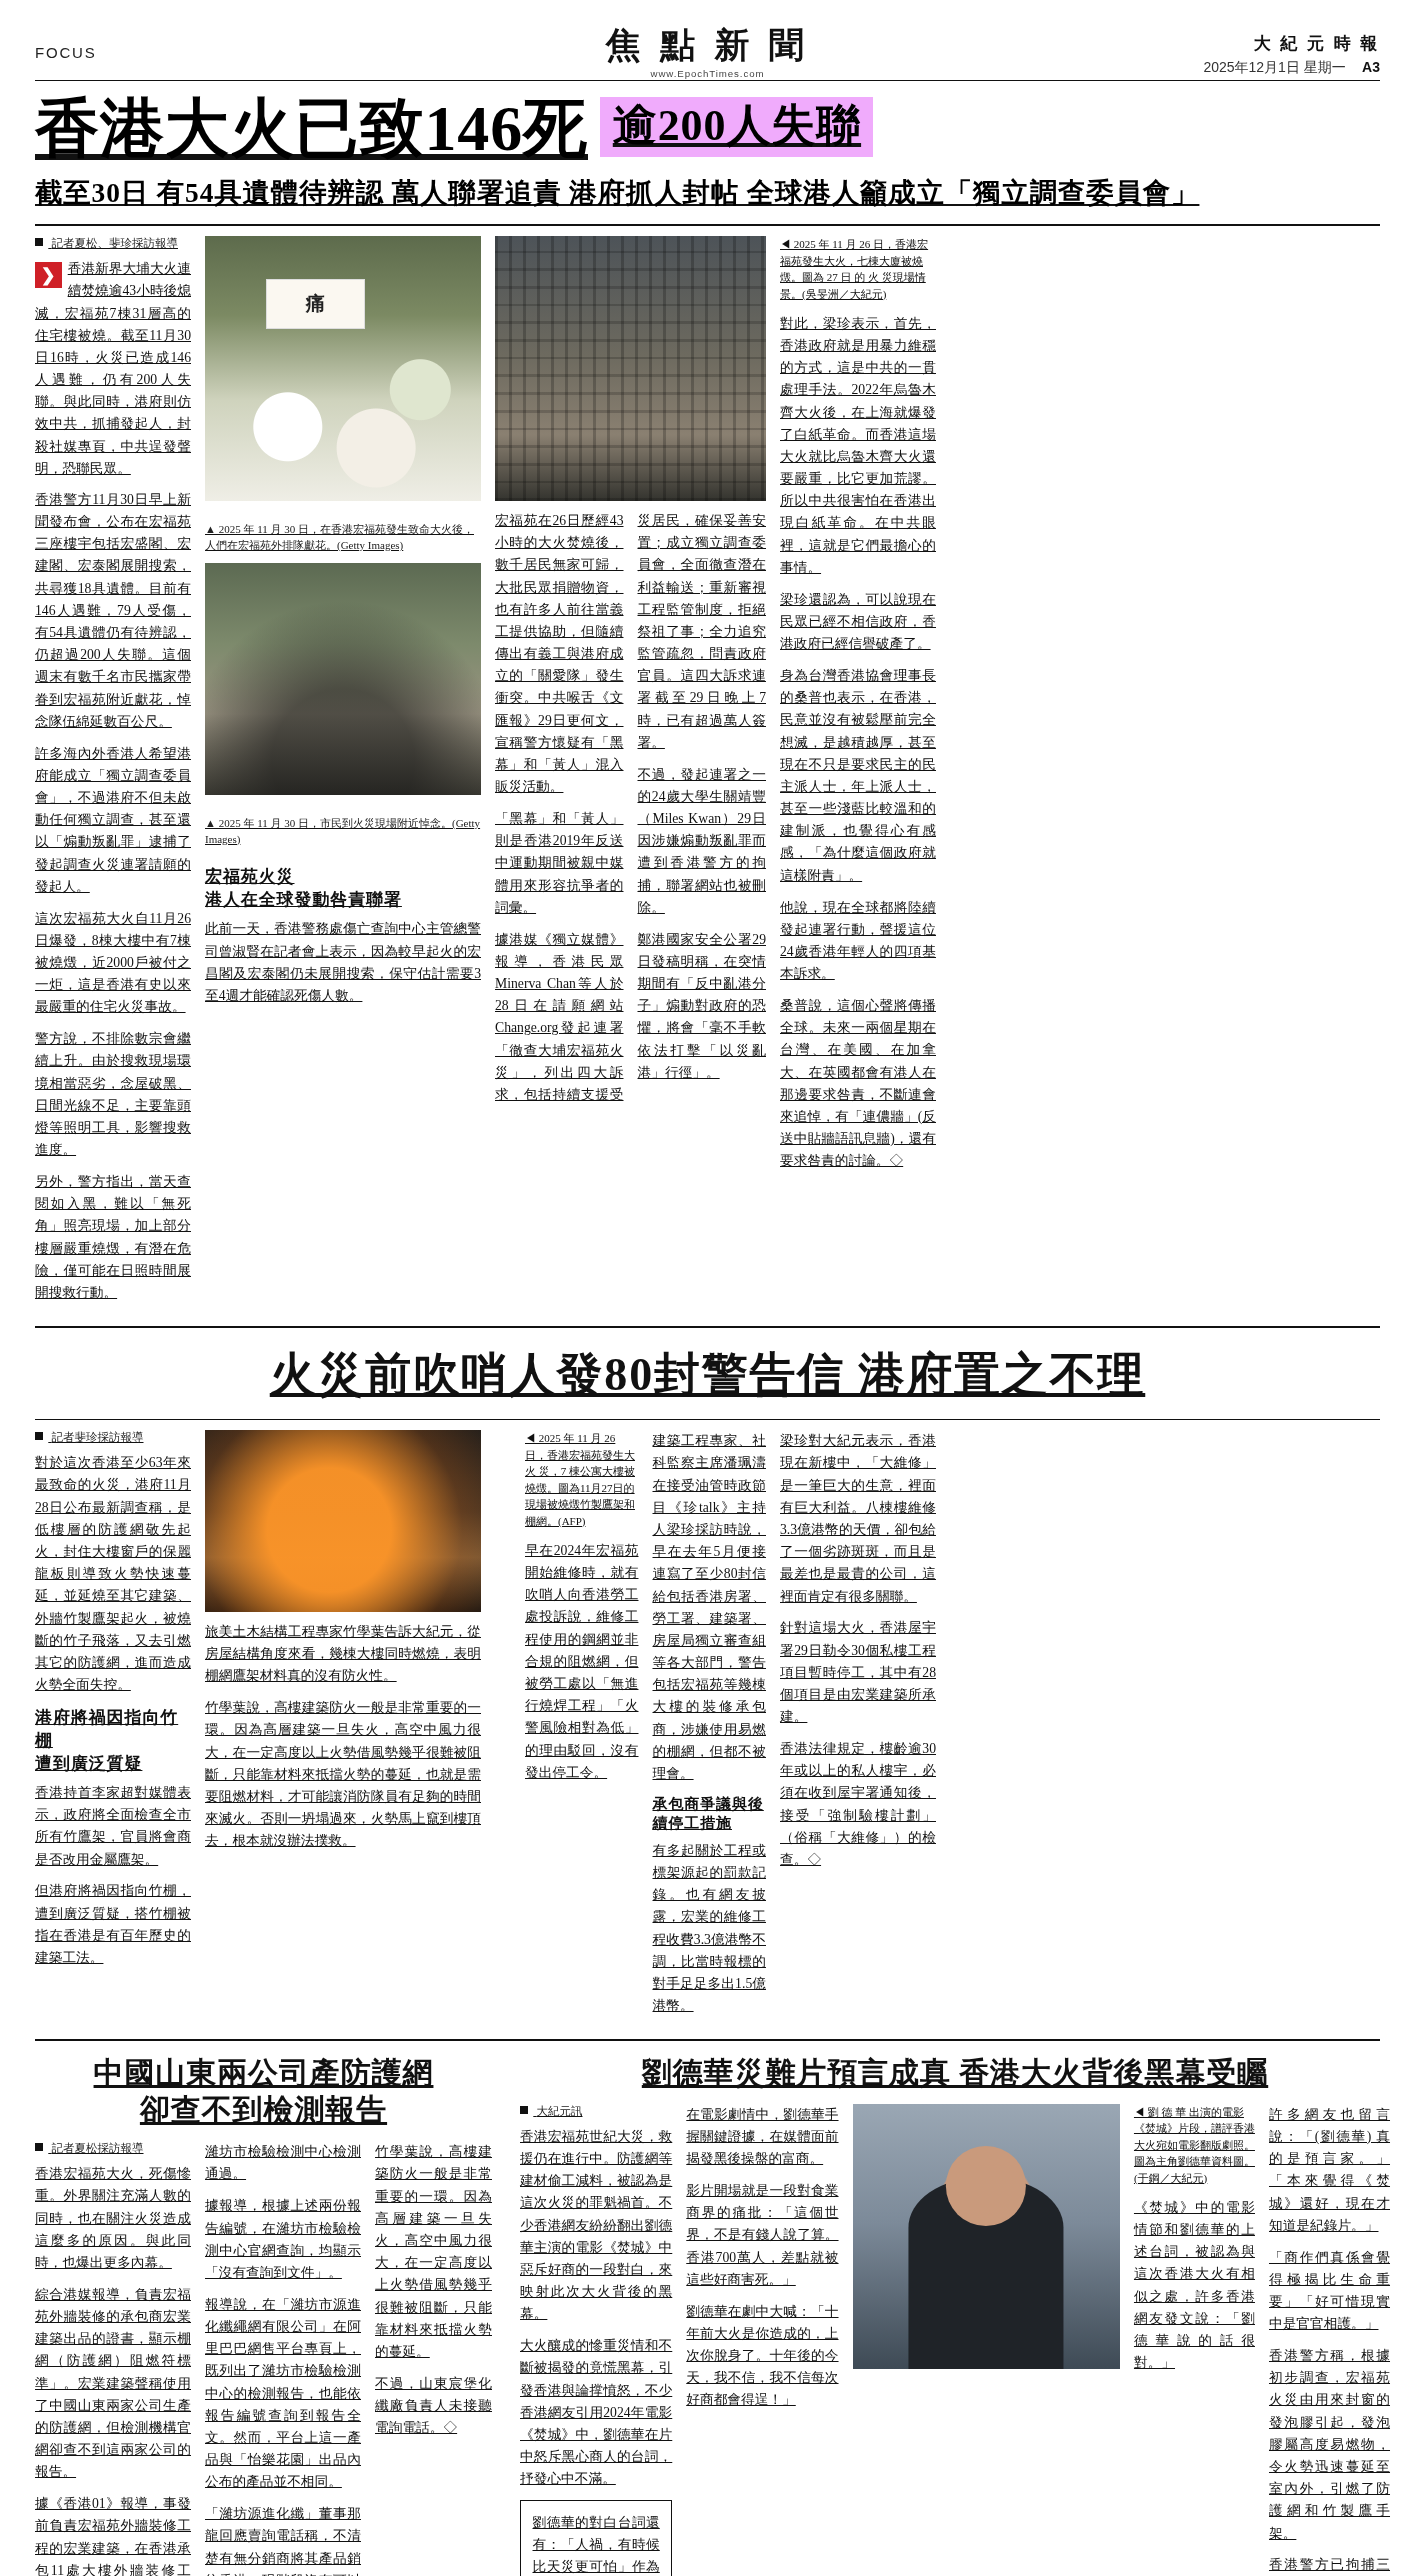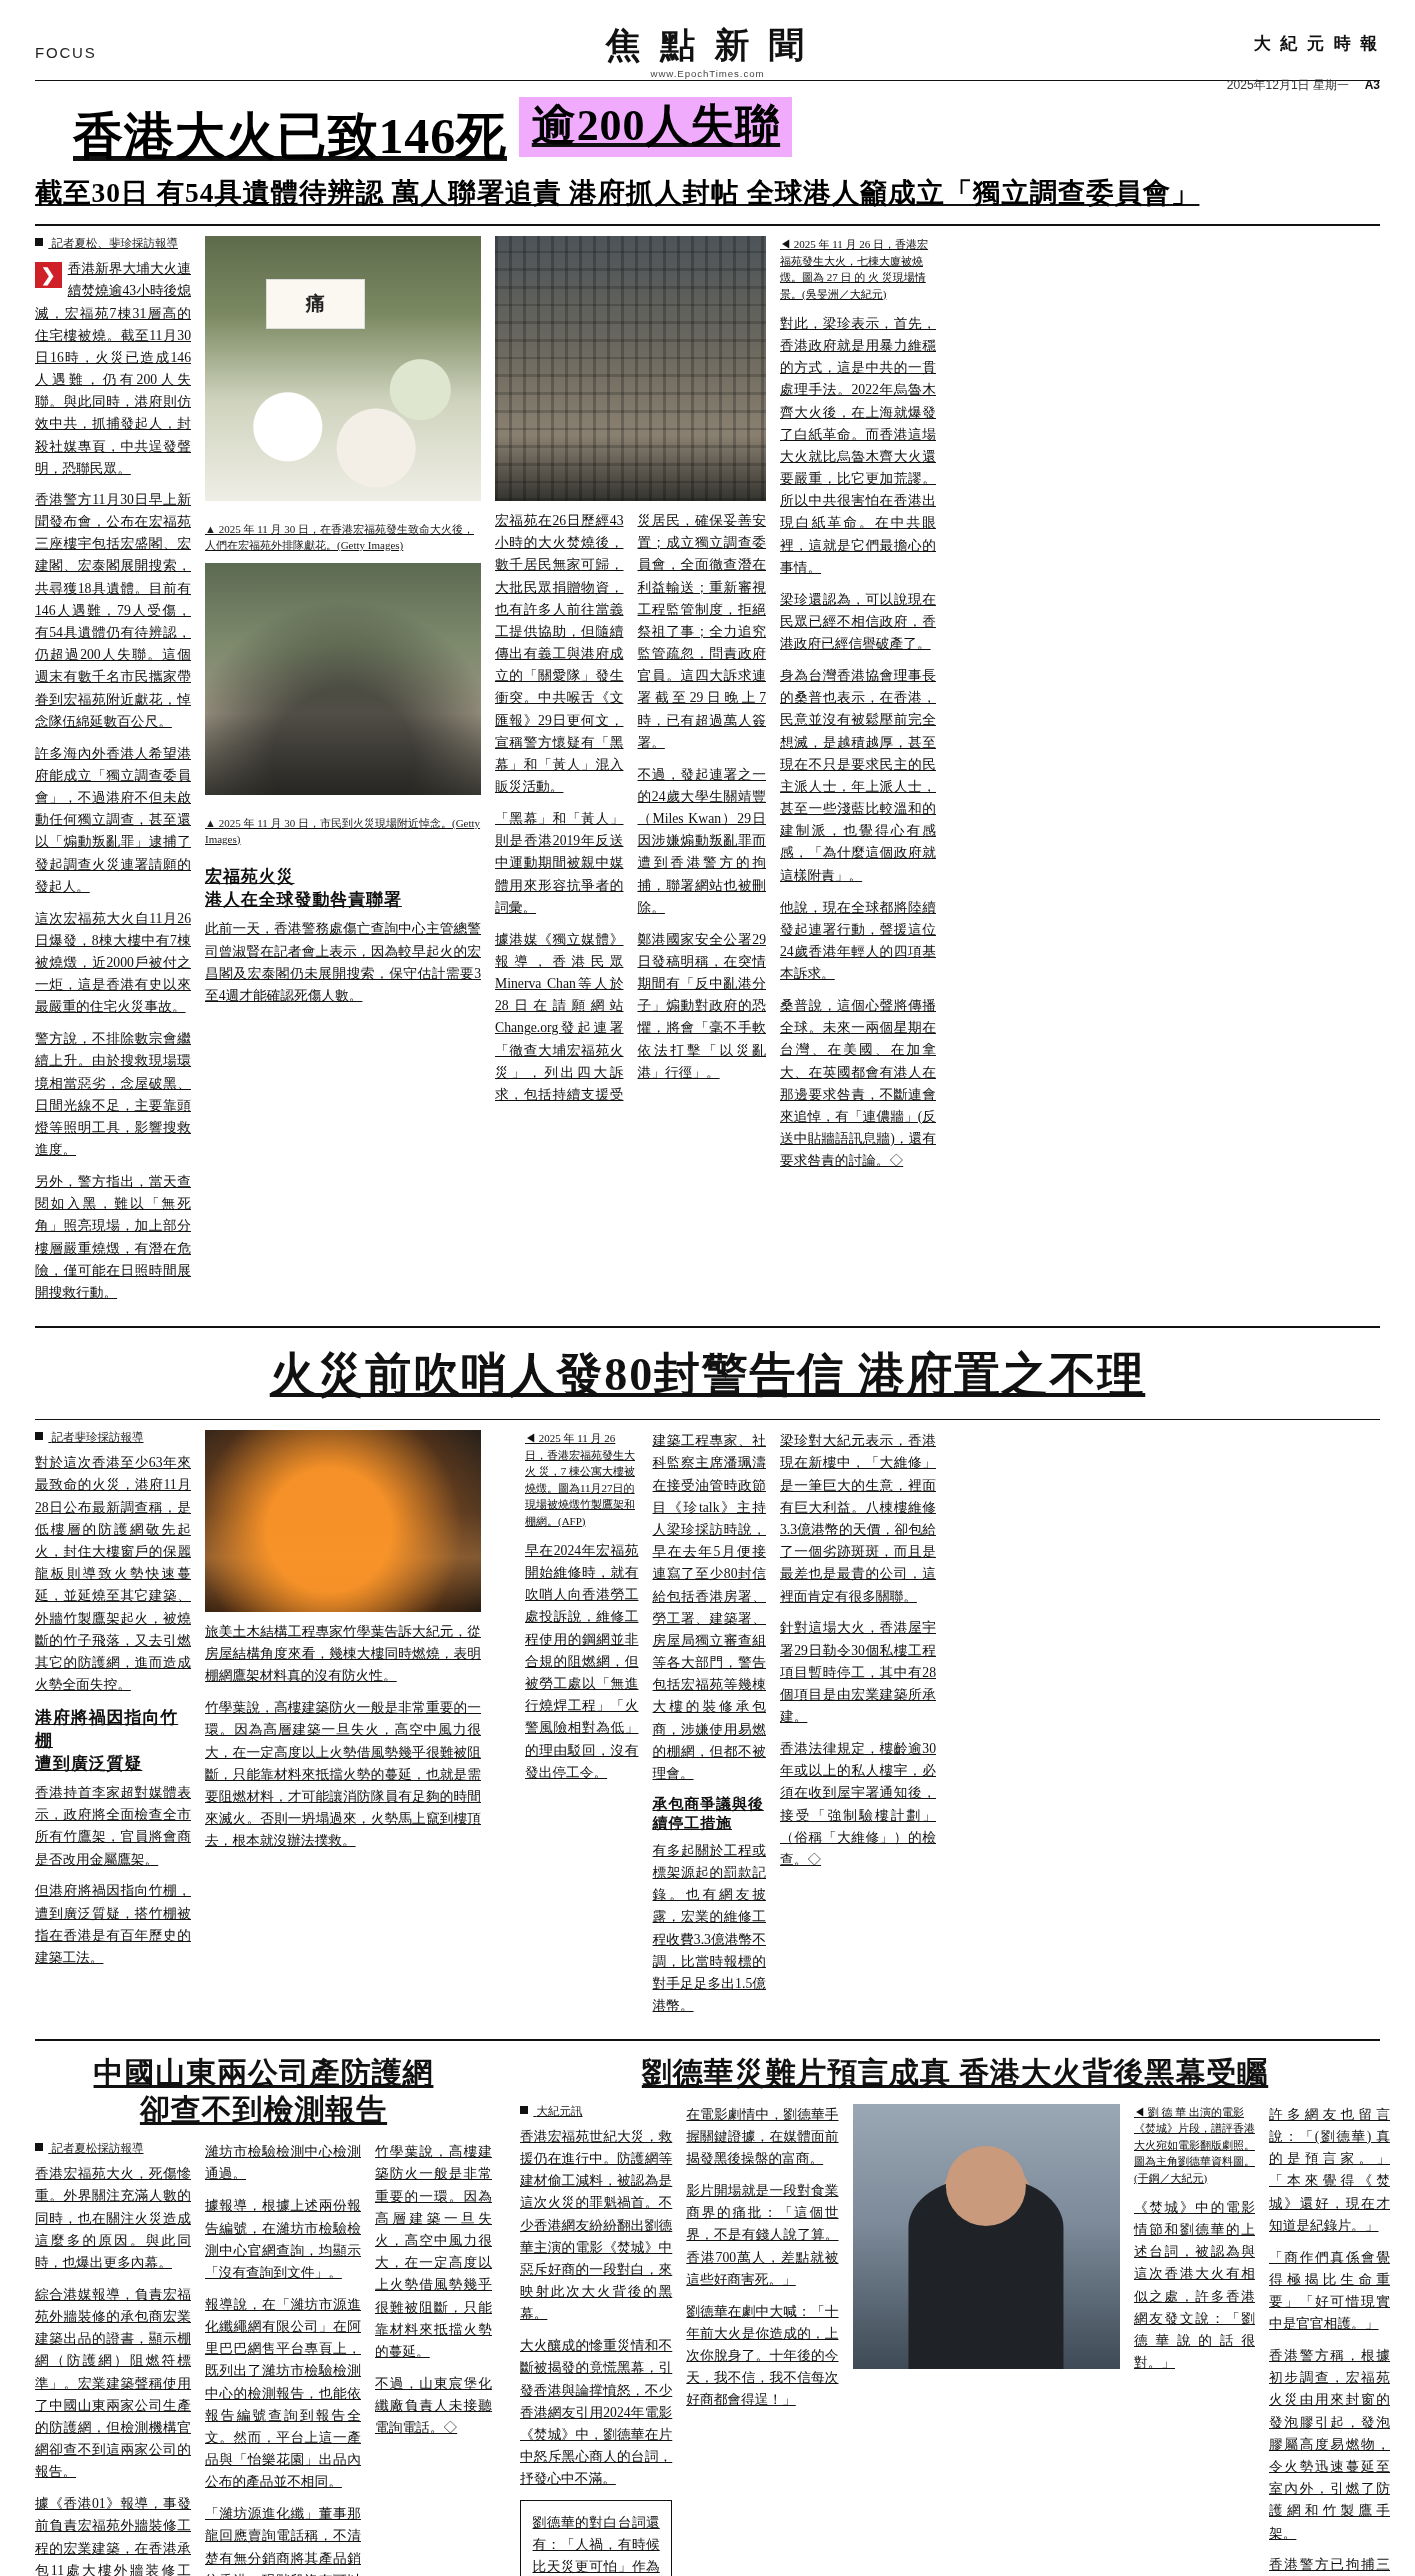--- a/index.html
+++ b/index.html
@@ -15,26 +15,26 @@
 
   
   .masthead { position:relative; height:58px; border-bottom:1.8px solid #111; }
   .mh-focus { position:absolute; left:0; top:21px; font-family:"Liberation Sans",sans-serif;
               font-size:15px; letter-spacing:1.8px; color:#222; }
   .mh-center { position:absolute; left:0; right:0; top:5.3px; text-align:center; }
   .mh-title { font-size:35px; font-weight:bold; letter-spacing:5.3px; color:#111; line-height:1.05; }
   .mh-url { font-family:"Liberation Sans",sans-serif; font-size:9.7px; color:#444; letter-spacing:0.9px; margin-top:2.7px; }
   .mh-right { position:absolute; right:0; top:8.8px; text-align:right; }
   .mh-brand { font-size:17px; letter-spacing:2.7px; color:#111; font-weight:bold;}
-  .mh-date { font-family:"Liberation Sans",sans-serif; font-size:12px; color:#333; margin-top:22px; }
+  .mh-date { font-family:"Liberation Sans",sans-serif; font-size:14px; color:#333; margin-top:4px; }
   .mh-date .pg { font-weight:bold; color:#111; margin-left:12.4px; }
 
   
   .headline-wrap { margin-top:16px; display:flex; align-items:flex-end; gap:12.4px; }
-  .headline { font-size:50px; font-weight:bold; letter-spacing:0.9px; line-height:1; color:#000; white-space:nowrap;margin-left:38px; }
+  .headline { font-size:64px; font-weight:bold; letter-spacing:0.9px; line-height:1; color:#000; white-space:nowrap; }
   .headline-box { background:#f0abfc; padding:7px 12.4px 8.8px 12.4px; font-size:44px; font-weight:bold; line-height:1;
                   color:#000; letter-spacing:0.9px; white-space:nowrap; margin-bottom:4.4px;}
   .subhead { margin-top:14px; font-size:27.4px; font-weight:bold; letter-spacing:0.9px; color:#000; }
   .rule-thick { border-bottom:2.7px solid #111; margin-top:12.4px; }
 
   
   .sec1 { display:flex; gap:14px; margin-top:10.6px; }
   .col { }
   .c1 { width:156px; }
   .c2 { width:276px; }

